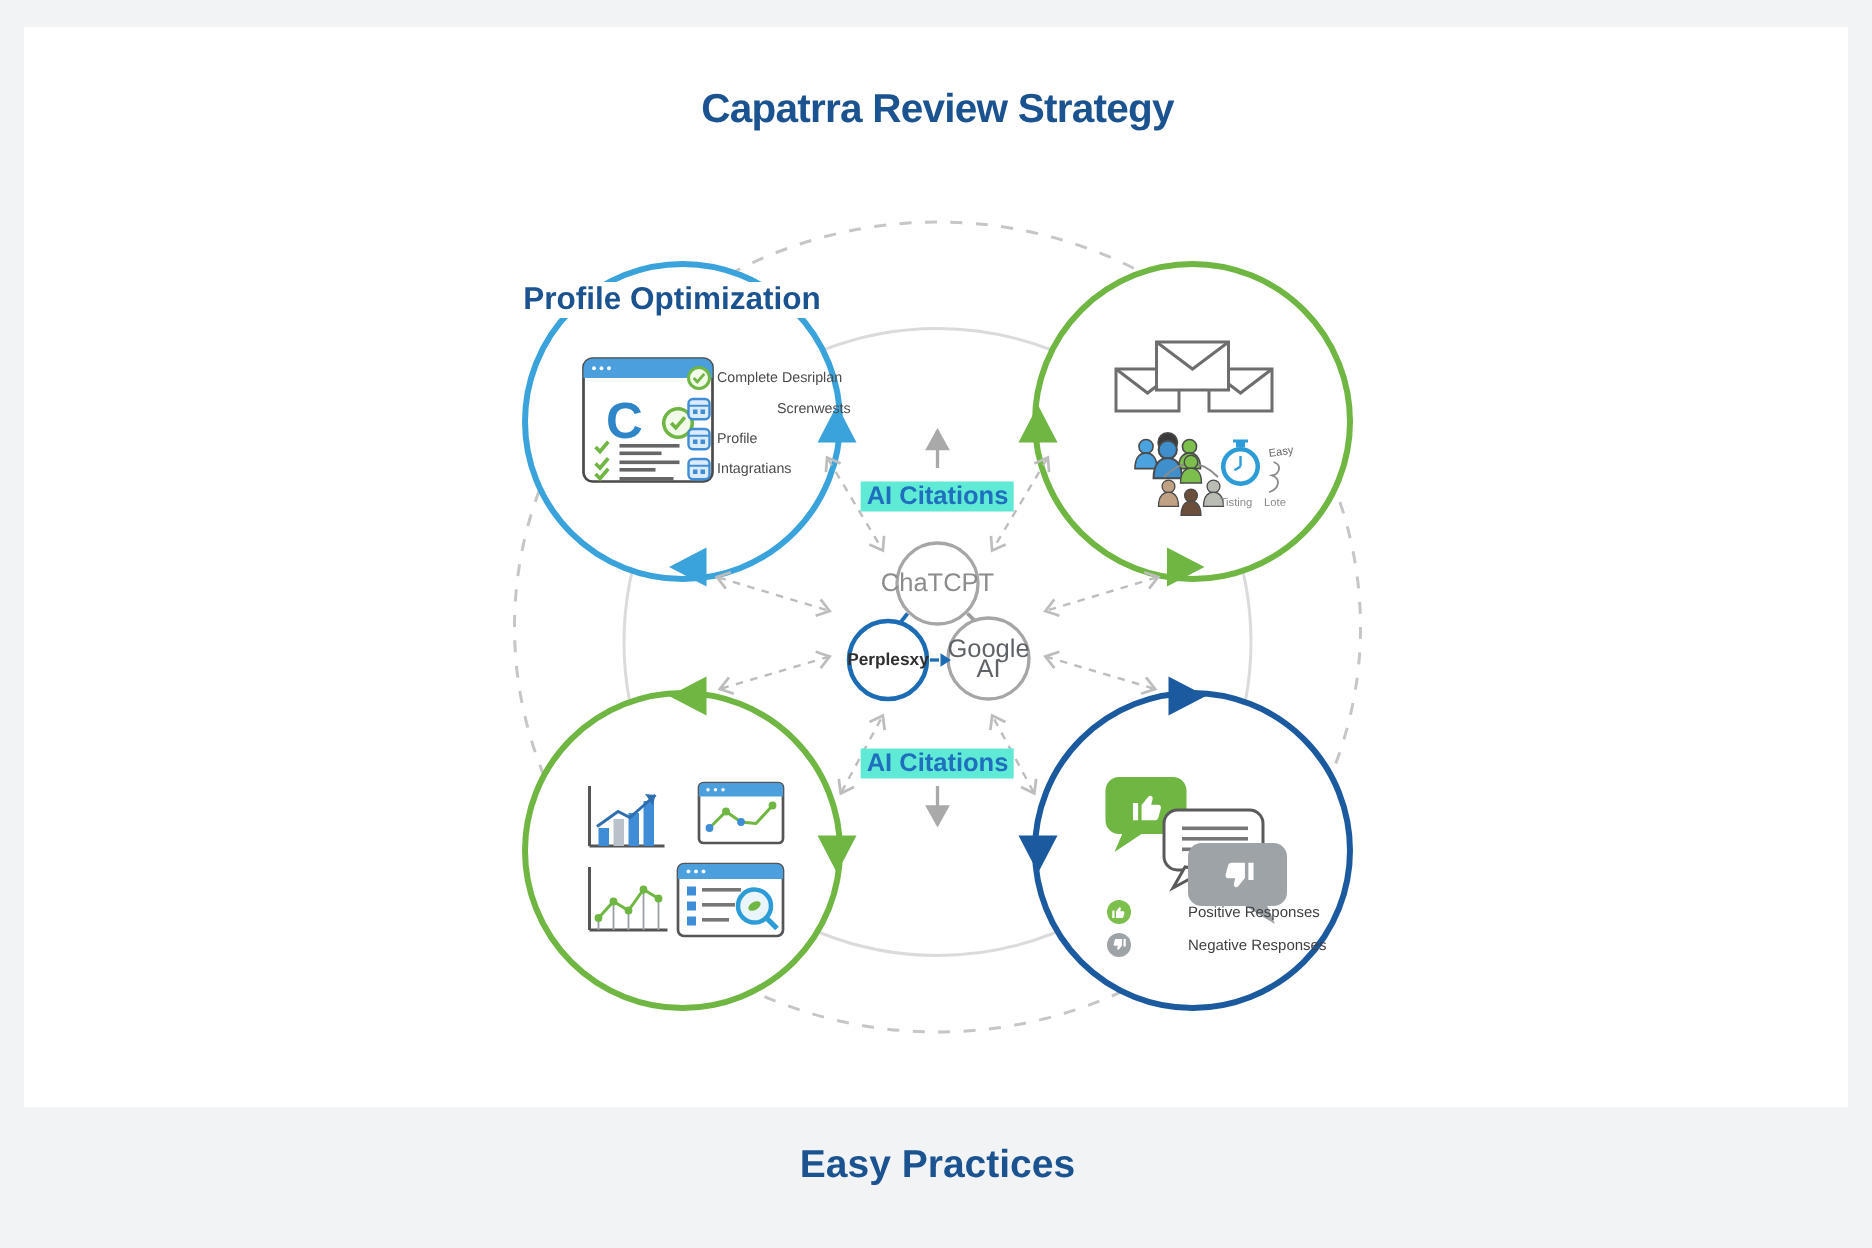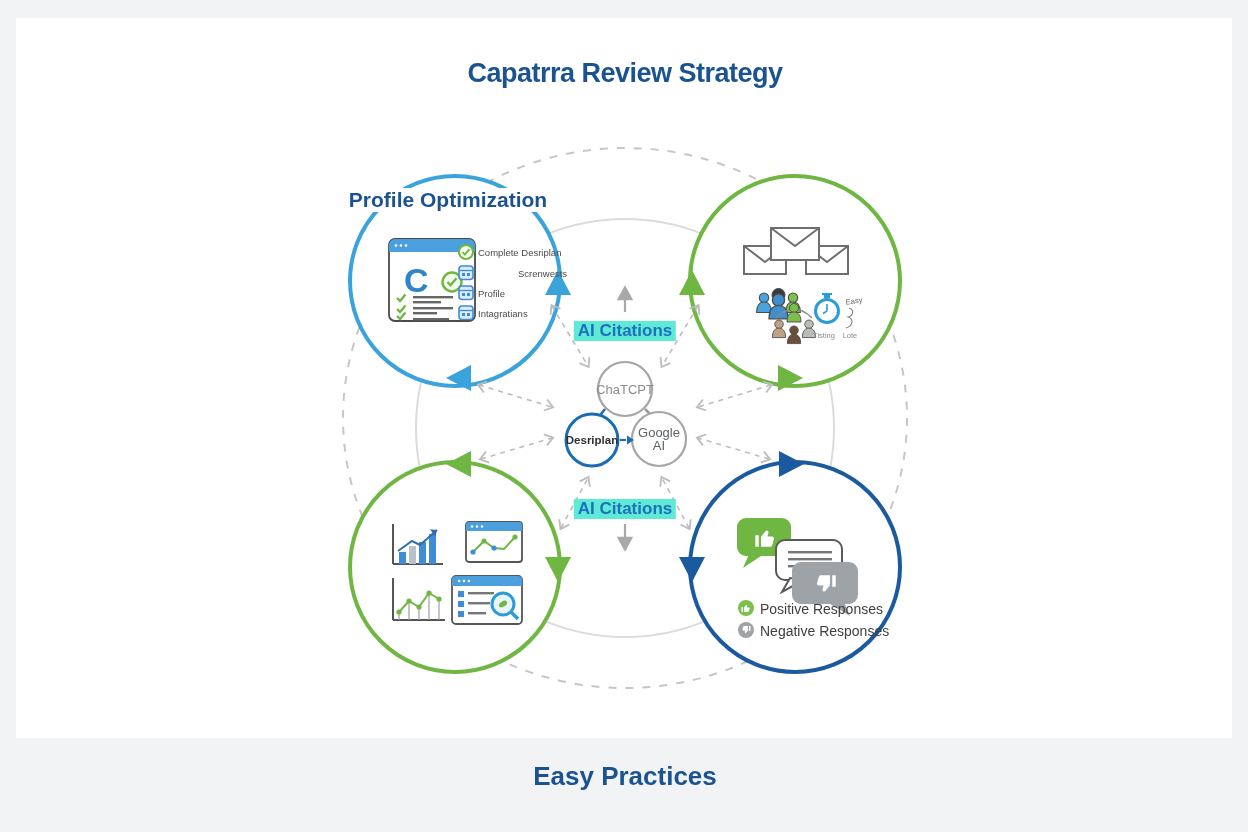--- a/index.html
+++ b/index.html
@@ -8,26 +8,26 @@
   .card{position:absolute;left:16px;top:18px;width:1216px;height:720px;background:#FFFFFF;}
   .diagram-svg{position:absolute;left:0;top:0;width:1248px;height:832px;}
   .lbl{position:absolute;white-space:nowrap;}
   .center{transform:translate(-50%,-50%);text-align:center;}
   .midv{transform:translateY(-50%);}
   .page-title{left:625px;top:73px;font-size:27px;font-weight:bold;color:#1B5391;letter-spacing:-0.5px;}
   .node-title{font-size:21px;font-weight:bold;background:#fff;padding:0 5px;}
   .blue-t{color:#1B5391;}
   .green-t{color:#6FB643;}
   .ai-lbl{font-size:17px;font-weight:bold;color:#1F6FBE;background:#5eead4;padding:0 4px;}
-  .hub-lbl{color:#8C8C8C;font-size:13px;background:transparent;}
+  .hub-lbl{color:#8C8C8C;font-size:17px;background:transparent;}
   .hub-lbl.px{color:#2F2F2F;font-size:11.5px;font-weight:bold;}
   .hub-lbl.ga{color:#5F6368;line-height:13px;}
   .chk{font-size:9.5px;color:#4A4A4A;}
   .tiny{font-size:7.5px;color:#8a8a8a;}
-  .legend{font-size:14px;color:#3F3F3F;}
+  .legend{font-size:10px;color:#3F3F3F;margin-left:32px;}
   .footer-title{left:625px;top:776px;font-size:26px;font-weight:bold;color:#1B5391;}
 </style>
 </head>
 <body>
 
 <div class="stage">
   <div class="card"></div>
 
   <svg class="diagram-svg" viewBox="0 0 1248 832">
     <defs>
@@ -256,21 +256,21 @@
   </svg>
 
   <div class="lbl center page-title" style="left:625px;top:73px;">Capatrra Review Strategy</div>
 
   <div class="lbl center node-title blue-t" style="left:448px;top:200px;">Profile Optimization</div>
 
   <div class="lbl center ai-lbl" style="left:625px;top:331px;">AI Citations</div>
   <div class="lbl center ai-lbl" style="left:625px;top:509px;">AI Citations</div>
 
   <div class="lbl center hub-lbl" style="left:625px;top:389px;">ChaTCPT</div>
-  <div class="lbl center hub-lbl px" style="left:592px;top:440px;">Desriplan</div>
+  <div class="lbl center hub-lbl px" style="left:592px;top:440px;">Perplesxy</div>
   <div class="lbl center hub-lbl ga" style="left:659px;top:439px;">
     <div>Google</div>
     <div>AI</div>
   </div>
 
   <div class="lbl midv chk" style="left:478px;top:252px;">Complete Desriplan</div>
   <div class="lbl midv chk" style="left:478px;top:273px;margin-left:40px;">Screnwests</div>
   <div class="lbl midv chk" style="left:478px;top:293px;">Profile</div>
   <div class="lbl midv chk" style="left:478px;top:313px;">Intagratians</div>
 

